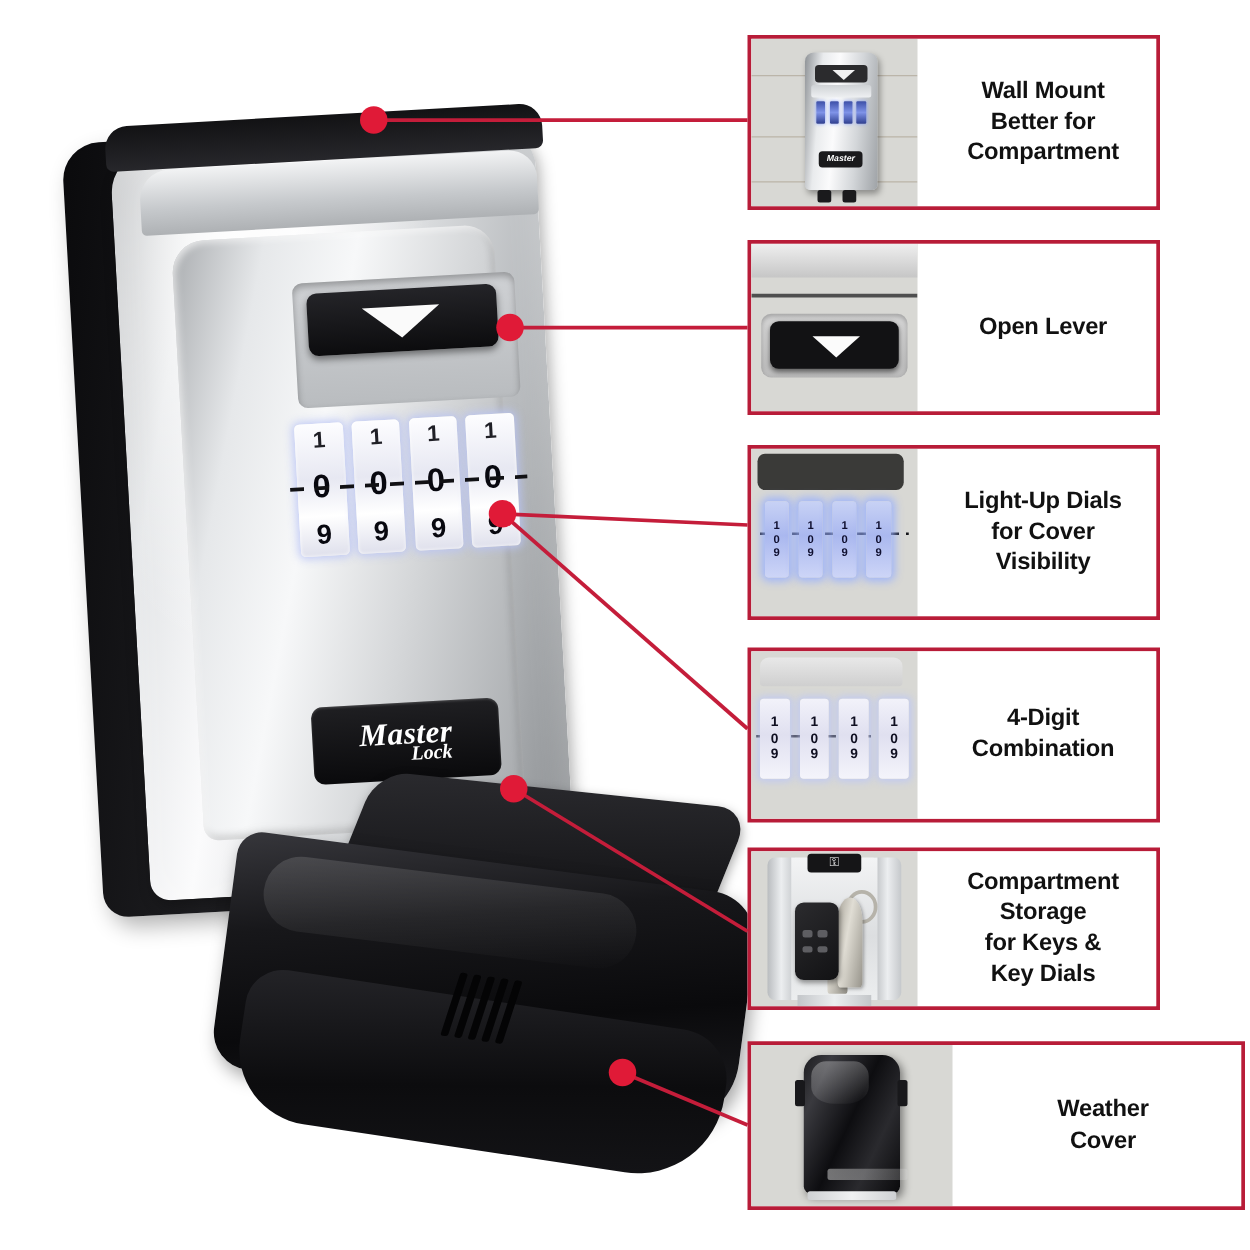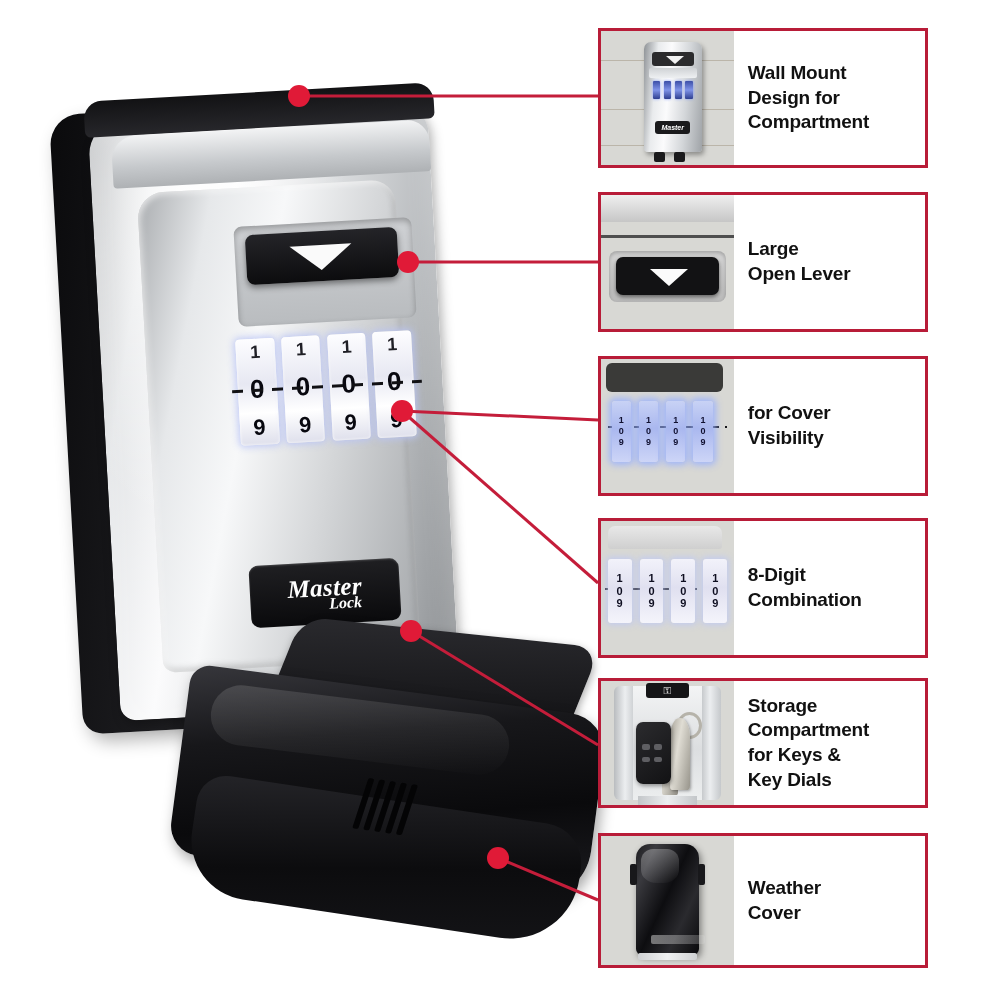--- a/index.html
+++ b/index.html
@@ -31,20 +31,21 @@
     overflow: hidden;
     background: #d8d8d4;
   }
   .callout .caption {
     flex: 1 1 auto;
     display: flex;
     flex-direction: column;
     justify-content: center;
     padding: 6px 4px 6px 14px;
     background: #fff;
+    text-align: center;
   }
   .callout .caption .line {
     font-weight: 700;
     color: #111;
     font-size: 19px;
     line-height: 1.30;
     letter-spacing: -0.2px;
     white-space: nowrap;
   }
 
@@ -457,34 +458,33 @@
             <i></i>
             <i></i>
           </div>
         <div class="badge">Master</div>
       </div>
       <div class="foot" style="left:40%"></div>
       <div class="foot" style="left:55%"></div>
     </div>
     <div class="caption">
       <div class="line">Wall Mount</div>
-      <div class="line">Design for</div>
+      <div class="line">Better for</div>
       <div class="line">Compartment</div>
     </div>
   </div>
 
   <div class="callout" style="left:598px; top:192px; width:330px; height:140px;">
     <div class="thumb tn-lever">
       <div class="lip"></div>
       <div class="seam"></div>
       <div class="recess"></div>
       <div class="knob"></div>
     </div>
     <div class="caption">
-      <div class="line">Large</div>
       <div class="line">Open Lever</div>
     </div>
   </div>
 
   <div class="callout" style="left:598px; top:356px; width:330px; height:140px;">
     <div class="thumb tn-glow">
       <div class="topbar"></div>
       <div class="dashline"></div>
       <div class="row">
         <div class="dial">
@@ -503,20 +503,21 @@
           <span>9</span>
         </div>
         <div class="dial">
           <span>1</span>
           <span>0</span>
           <span>9</span>
         </div>
       </div>
     </div>
     <div class="caption">
+      <div class="line">Light-Up Dials</div>
       <div class="line">for Cover</div>
       <div class="line">Visibility</div>
     </div>
   </div>
 
   <div class="callout" style="left:598px; top:518px; width:330px; height:140px;">
     <div class="thumb tn-digits">
       <div class="lipbar"></div>
       <div class="dashline"></div>
       <div class="row">
@@ -536,21 +537,21 @@
           <span>9</span>
         </div>
         <div class="dial">
           <span>1</span>
           <span>0</span>
           <span>9</span>
         </div>
       </div>
     </div>
     <div class="caption">
-      <div class="line">8-Digit</div>
+      <div class="line">4-Digit</div>
       <div class="line">Combination</div>
     </div>
   </div>
 
   <div class="callout" style="left:598px; top:678px; width:330px; height:130px;">
     <div class="thumb tn-keys">
       <div class="shellL"></div>
       <div class="shellR"></div>
       <div class="cavity"></div>
       <div class="lockicon">⚿</div>
@@ -559,28 +560,28 @@
       <div class="key"></div>
       <div class="fob">
         <i style="left:18%; top:36%;"></i>
         <i style="left:52%; top:36%;"></i>
         <i style="left:18%; top:56%;"></i>
         <i style="left:52%; top:56%;"></i>
       </div>
       <div class="hinge"></div>
     </div>
     <div class="caption">
+      <div class="line">Compartment</div>
       <div class="line">Storage</div>
-      <div class="line">Compartment</div>
       <div class="line">for Keys &amp;</div>
       <div class="line">Key Dials</div>
     </div>
   </div>
 
-  <div class="callout" style="left:598px; top:833px; width:330px; height:135px;">
+  <div class="callout" style="left:598px; top:833px; width:398px; height:135px;">
     <div class="thumb tn-cover">
       <div class="body">
         <div class="gloss"></div>
       </div>
       <div class="tabL"></div>
       <div class="tabR"></div>
       <div class="script"></div>
       <div class="feet"></div>
     </div>
     <div class="caption">

